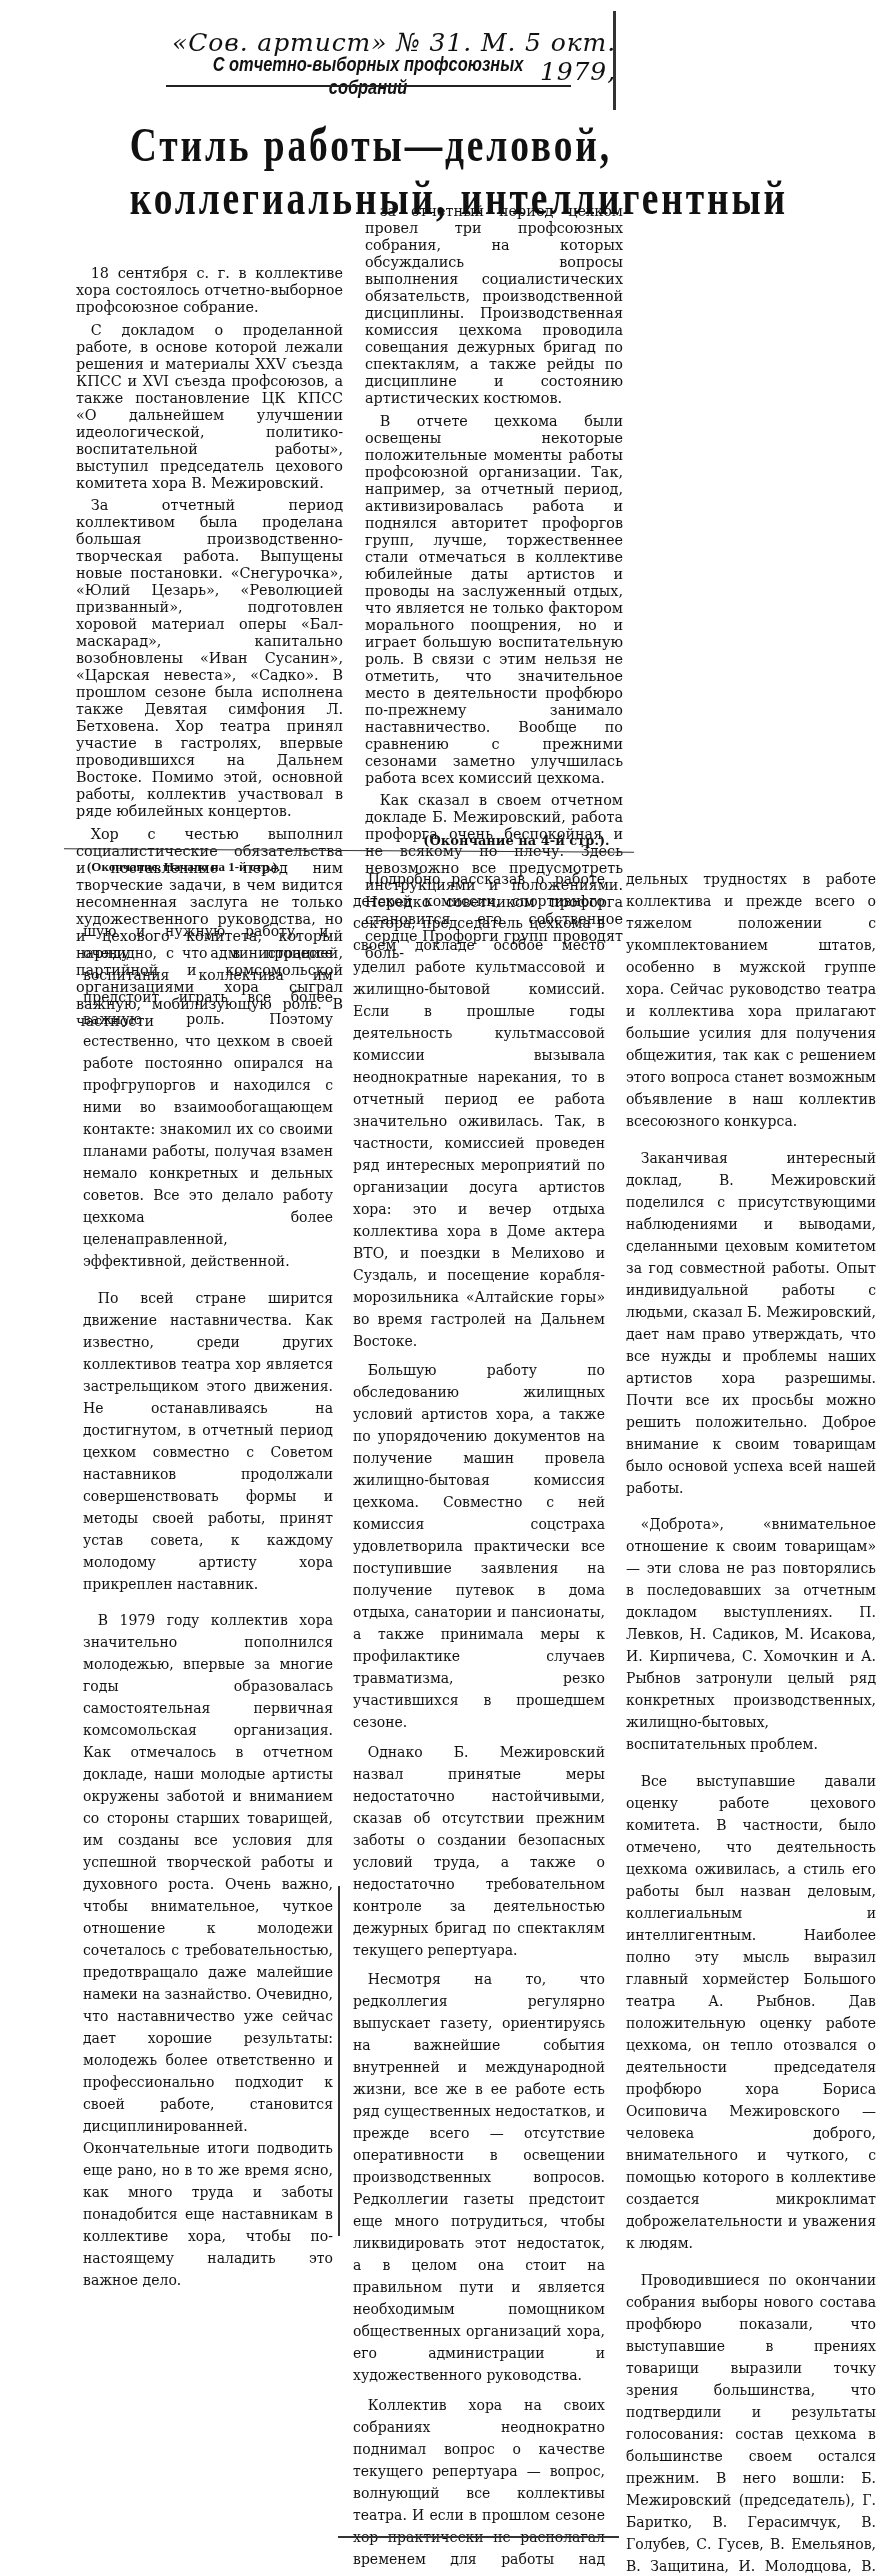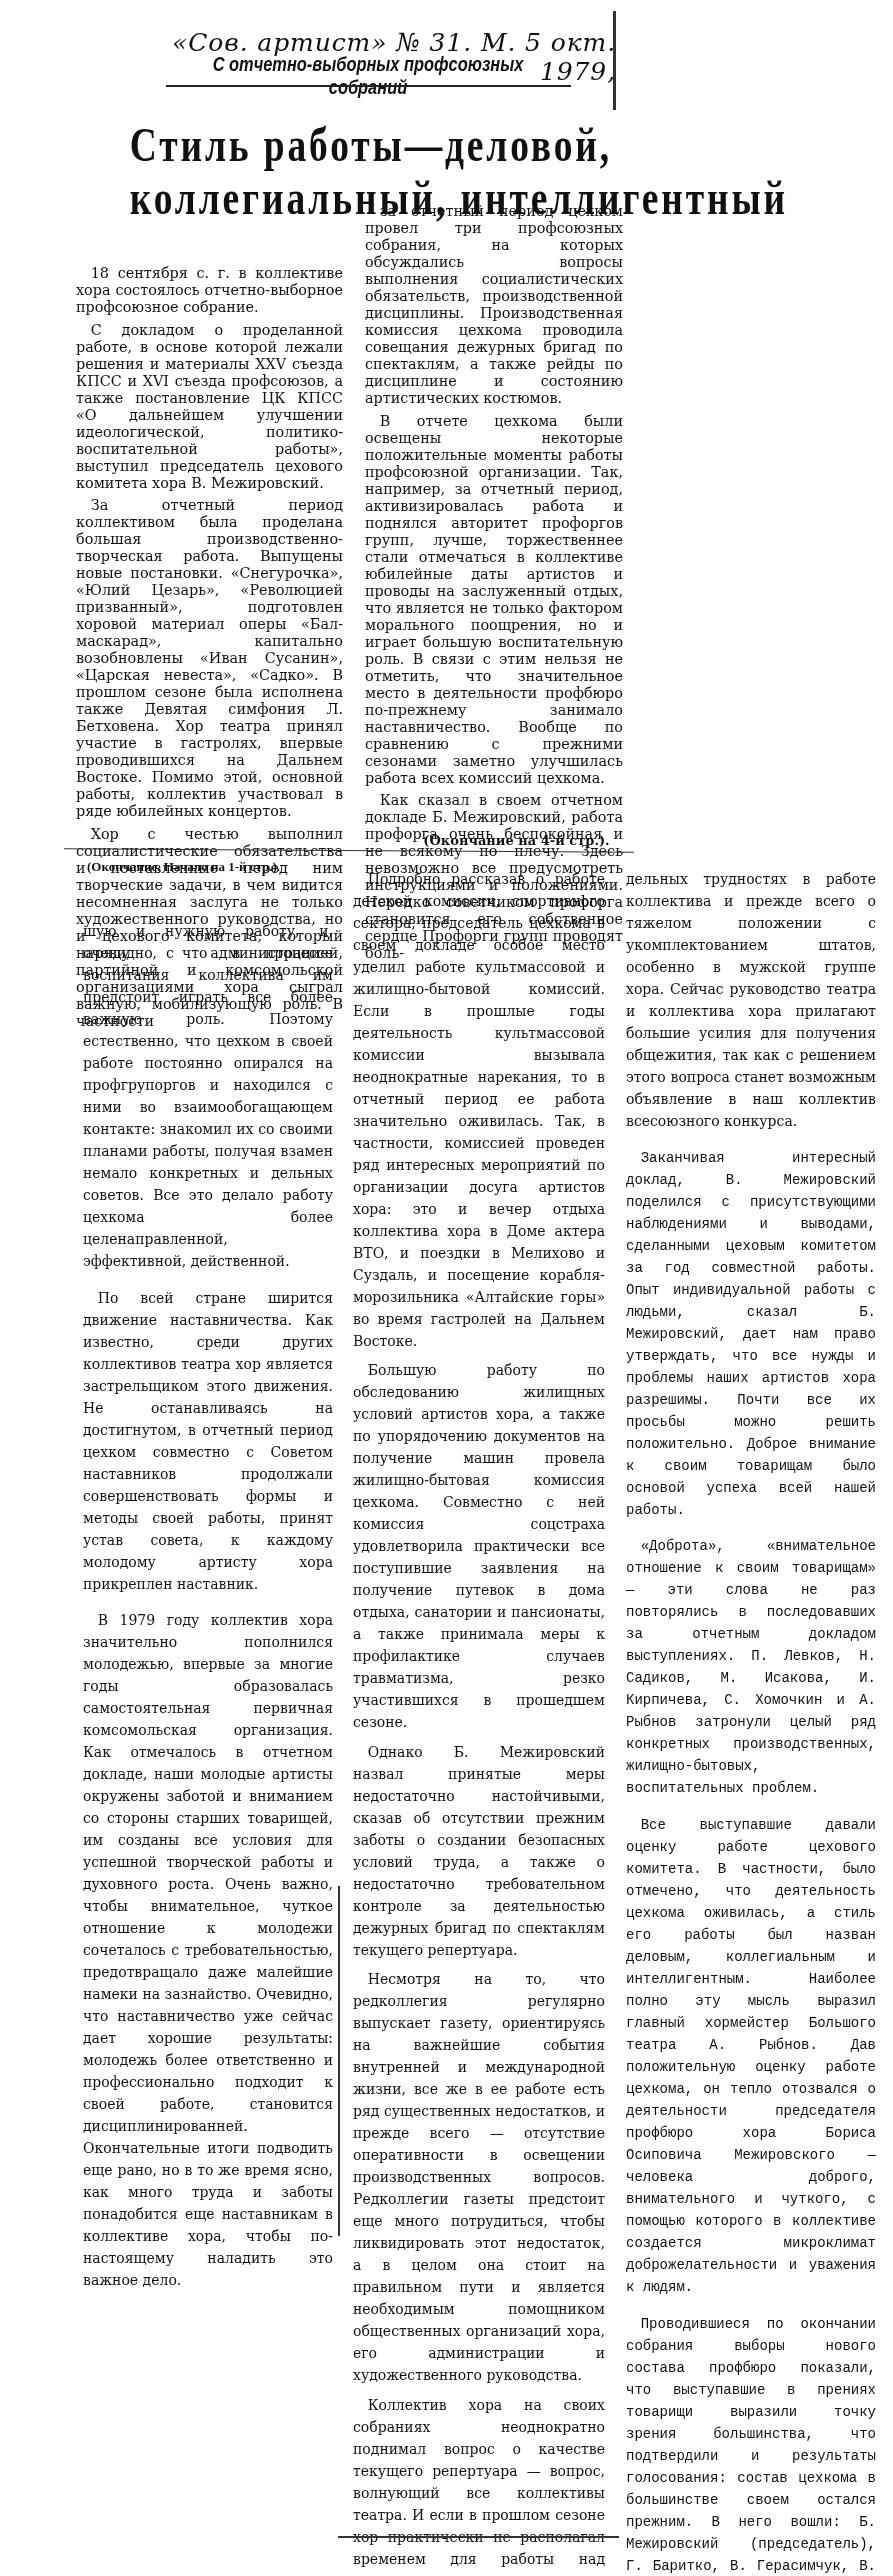--- a/index.html
+++ b/index.html
@@ -23,21 +23,21 @@
   .top-col-b { left: 365px; top: 203px; width: 258px; }
   .continued-top { left: 359px; top: 833px; width: 267px; text-align: center; font-size: 13px; font-weight: bold; padding-left: 24px; }
   .divider { left: 64px; top: 850px; width: 570px; height: 0.9px; background: #333; transform: rotate(0.35deg); }
   .continued-bottom { left: 87px; top: 859px; width: 248px; font-size: 13px; font-weight: bold;
      font-family: "Liberation Serif", serif; }
   .bottom-col-1 { left: 83px; top: 920px; width: 250px; font-size: 14px; line-height: 22px;}
   .bottom-col-1 p + p { margin-top: 14.7px; }
   .bottom-col-2 { left: 353px; top: 868px; width: 252px; font-size: 14px; line-height: 22px;}
   .bottom-col-2 p + p { margin-top: 7.4px; }
   .bottom-col-3 { left: 626px; top: 868px; width: 250px; font-size: 14px; line-height: 22px;}
-  .bottom-col-3 p + p { margin-top: 14.7px; font-family: Liberation Mono, monospace; }
+  .bottom-col-3 p + p { margin-top: 14.7px; }
   .col-rule-v { left: 338px; top: 1886px; width: 1.8px; height: 350px; background: #333; }
   .col-rule-h { left: 338px; top: 2536px; width: 281px; height: 1.8px; background: #333; }
 </style>
 </head>
 <body>
 
 <div class="abs source-line">«Сов. артист» № 31. М. 5 окт. 1979,</div>
 <div class="abs rubric">С отчетно-выборных профсоюзных собраний</div>
 <div class="abs rubric-rule"></div>
 <div class="abs side-rule"></div>

